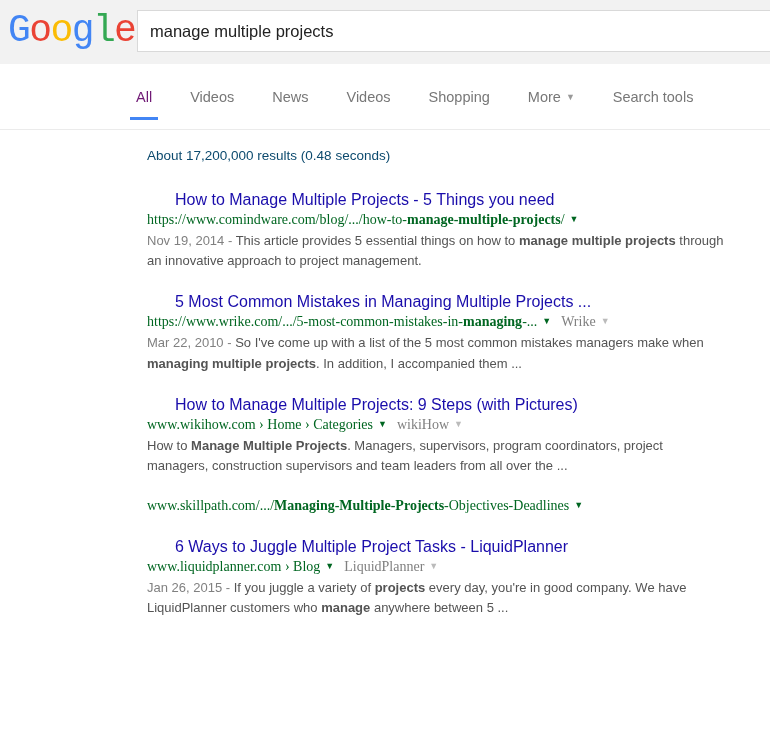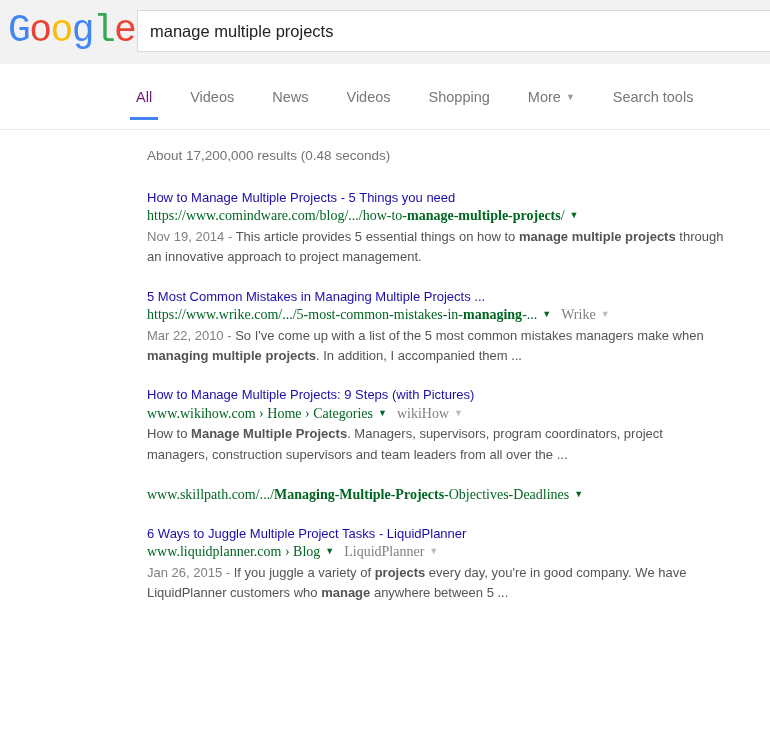--- a/index.html
+++ b/index.html
@@ -119,41 +119,42 @@
   
   .results {
     position: relative;
     padding: 0;
   }
   .resultstats {
     position: absolute;
     left: 147px;
     top: 18px;
     font-size: 13.5px;
-    color: #737373;
+    color: #0c4a6e;
     white-space: nowrap;
   }
   .result-list {
     position: absolute;
     left: 147px;
     top: 60px;
     width: 600px;
   }
   .result {
     margin-bottom: 21px;
   }
   .result-title {
-    font-size: 13px;
+    font-size: 16px;
     line-height: 1.25;
     color: #1a0dab;
     text-decoration: none;
     display: block;
     margin-bottom: 1px;
     font-weight: 400;
     white-space: nowrap;
+    margin-left: 28px;
   }
   .result-url-row {
     font-size: 14px;
     line-height: 1.35;
     color: #006621;
     margin-bottom: 1px;
     white-space: nowrap;
     font-family: Liberation Serif, serif;
   }
   .result-url {

